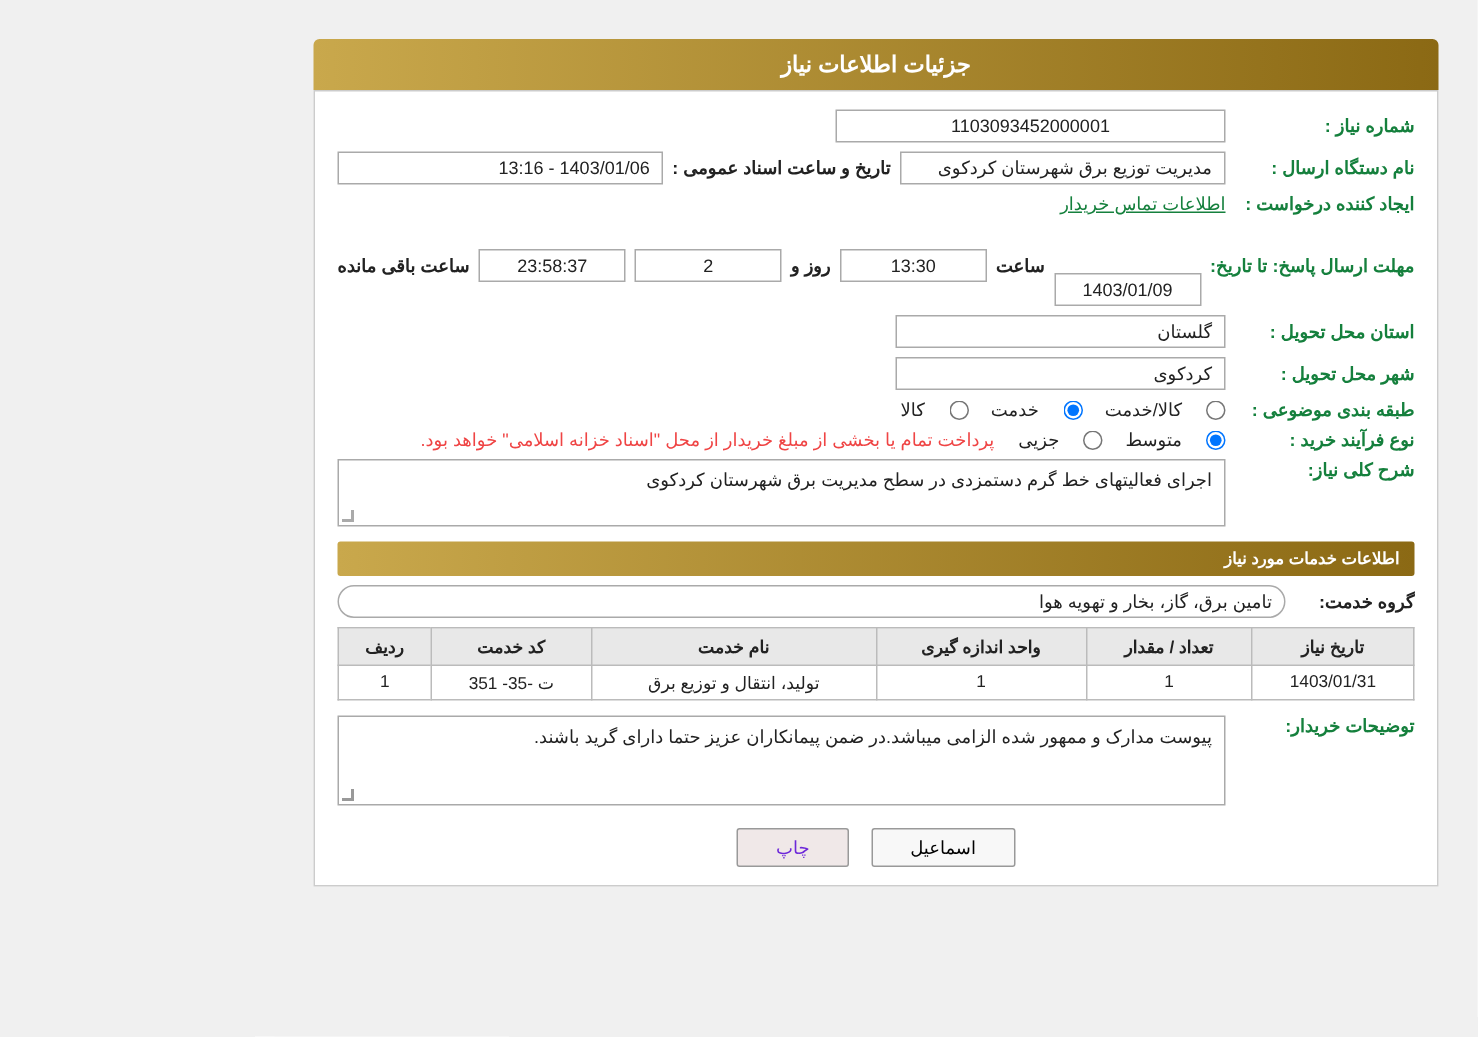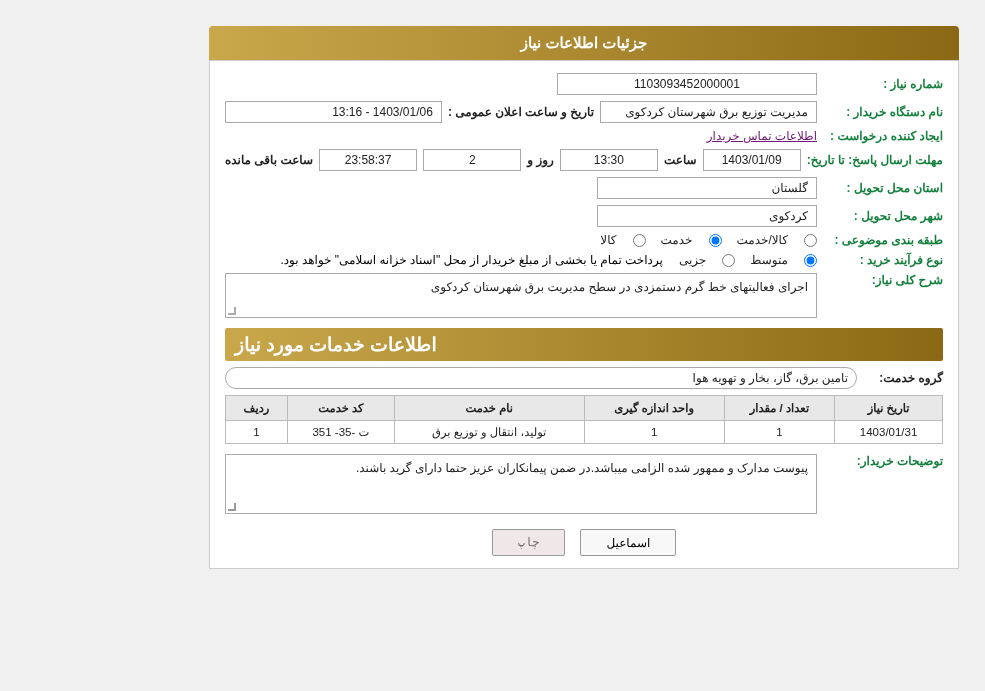--- a/index.html
+++ b/index.html
@@ -47,21 +47,21 @@
     }
     .value-box {
       border: 1px solid #aaa;
       background: white;
       padding: 3px 8px;
       min-height: 22px;
       flex: 1;
       text-align: right;
     }
     .link-text {
-      color: #701a75;
+      color: #15803d;
       text-decoration: underline;
       cursor: pointer;
       text-align: center;
     }
     .small-label {
       white-space: nowrap;
       font-weight: bold;
     }
     .radio-group {
       display: flex;
@@ -69,23 +69,23 @@
       gap: 15px;
     }
     .radio-item {
       display: flex;
       align-items: center;
       gap: 16px;
     }
     .section-title {
       background: linear-gradient(to left, #8B6914, #c9a84c);
       color: white;
-      text-align: left;
+      text-align: right;
       padding: 5px 10px;
-      font-size: 19px;
+      font-size: 11px;
       font-weight: bold;
       margin: 10px 0 6px 0;
       border-radius: 2px;
     }
     .service-row {
       display: flex;
       align-items: center;
       gap: 6px;
       margin-bottom: 6px;
     }
@@ -143,22 +143,21 @@
       cursor: pointer;
       font-family: Tahoma, Arial, sans-serif;
       font-size: 12px;
       border-radius: 2px;
     }
     .btn-back {
       background: #f8f8f8;
     }
     .btn-print {
       background: #f0e8e8;
-      color: #737373;
-      font-family: Liberation Mono, monospace;
+      color: #6d28d9;
     }
     .description-box {
       border: 1px solid #aaa;
       background: white;
       padding: 6px 8px;
       min-height: 45px;
       flex: 1;
       text-align: right;
       position: relative;
     }
@@ -183,34 +182,34 @@
     <span>جزئیات اطلاعات نیاز</span>
   </div>
   <div class="main-card watermark-area">
 
     <div class="row">
       <span class="label">شماره نیاز :</span>
       <div class="value-box" style="max-width:260px; text-align:center;">1103093452000001</div>
     </div>
 
     <div class="row">
-      <span class="label">نام دستگاه خریدار :</span>
+      <span class="label">نام دستگاه ارسال :</span>
       <div class="value-box" style="flex:1;">مدیریت توزیع برق شهرستان کردکوی</div>
-      <span class="small-label">تاریخ و ساعت اعلان عمومی :</span>
+      <span class="small-label">تاریخ و ساعت اسناد عمومی :</span>
       <div class="value-box" style="width:170px; text-align:right;">1403/01/06 - 13:16</div>
     </div>
 
     <div class="row">
       <span class="label">ایجاد کننده درخواست :</span>
       <span class="link-text">اطلاعات تماس خریدار</span>
     </div>
 
     <div class="row">
       <span class="label">مهلت ارسال پاسخ: تا تاریخ:</span>
-      <div class="value-box" style="width:100px; text-align:center;">1403/01/09</div>
+      <div class="value-box" style="width:100px; text-align:center;margin-top:33px;">1403/01/09</div>
       <span class="small-label">ساعت</span>
       <div class="value-box" style="width:70px; text-align:center;">13:30</div>
       <span class="small-label">روز و</span>
       <div class="value-box" style="width:40px; text-align:center;">2</div>
       <div class="value-box" style="width:80px; text-align:center;">23:58:37</div>
       <span class="small-label">ساعت باقی مانده</span>
     </div>
 
     <div class="row">
       <span class="label">استان محل تحویل :</span>
@@ -245,21 +244,21 @@
       <div class="radio-group">
         <div class="radio-item">
           <input type="radio" name="purchase_type" checked="" style="">
           <span>متوسط</span>
         </div>
         <div class="radio-item">
           <input type="radio" name="purchase_type" style="">
           <span>جزیی</span>
         </div>
       </div>
-      <span style="color:#000000; margin-right: 10px;">پرداخت تمام یا بخشی از مبلغ خریدار از محل "اسناد خزانه اسلامی" خواهد بود.</span>
+      <span style="color:#ef4444; margin-right: 10px;">پرداخت تمام یا بخشی از مبلغ خریدار از محل "اسناد خزانه اسلامی" خواهد بود.</span>
     </div>
 
     <div class="row" style="align-items:flex-start;">
       <span class="label">شرح کلی نیاز:</span>
       <div class="description-box">
         <span>اجرای فعالیتهای خط گرم دستمزدی در سطح مدیریت برق شهرستان کردکوی</span>
         <div class="resize-corner"></div>
       </div>
     </div>
 

